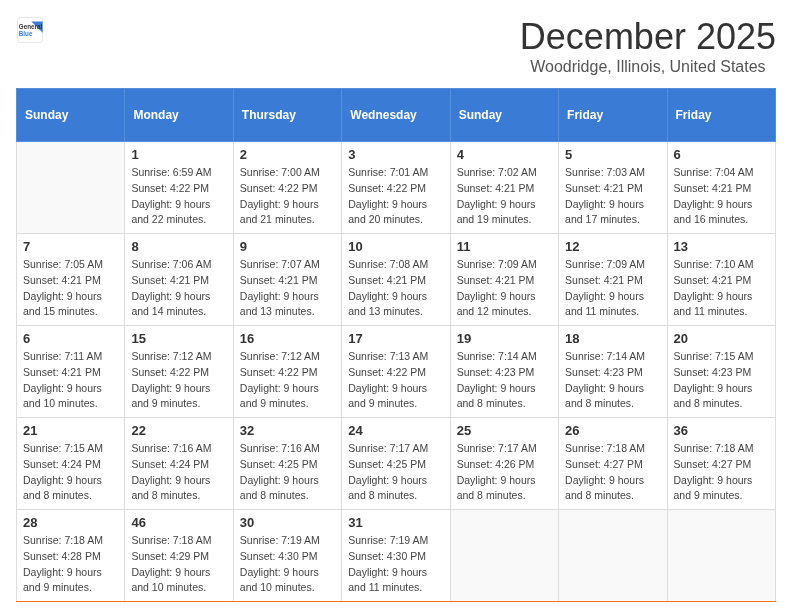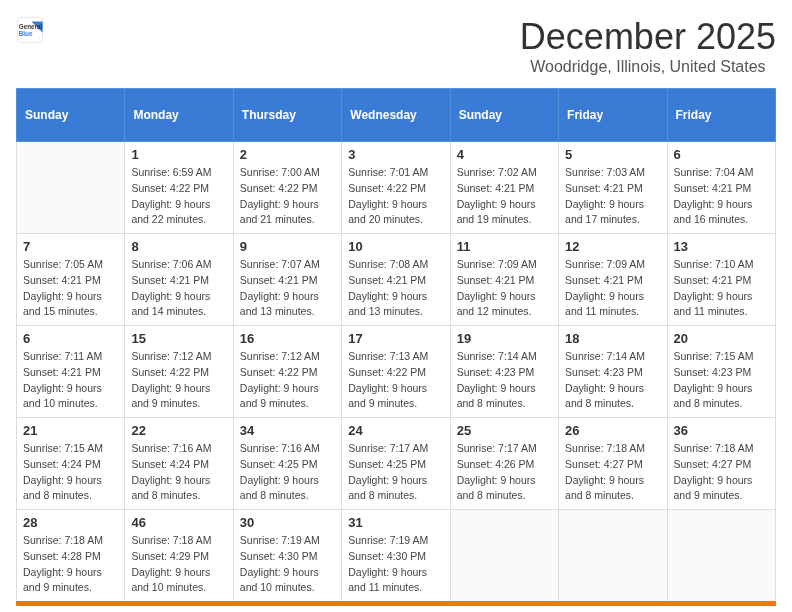--- a/index.html
+++ b/index.html
@@ -70,21 +70,21 @@
       color: #333;
       display: block;
       margin-bottom: 3px;
     }
     .day-info {
       line-height: 1.5;
       font-size: 10.5px;
       color: #444;
     }
     .calendar tr:last-child td {
-      border-bottom: 5px solid #f97316;
+      border-bottom: 1px solid #f97316;
     }
   </style>
 </head>
 <body>
 
 <div class="header-section">
   <div class="logo">
     <svg class="logo-icon" viewBox="0 0 40 40">
       <rect x="2" y="2" width="36" height="36" rx="4" fill="#fff" stroke="#ddd" stroke-width="1"></rect>
       <polygon points="22,8 38,8 38,24" fill="#3a7bd5"></polygon>
@@ -201,21 +201,21 @@
       <tr>
         <td>
           <span class="day-number">21</span>
           <div class="day-info">Sunrise: 7:15 AM<br>Sunset: 4:24 PM<br>Daylight: 9 hours and 8 minutes.</div>
         </td>
         <td>
           <span class="day-number">22</span>
           <div class="day-info">Sunrise: 7:16 AM<br>Sunset: 4:24 PM<br>Daylight: 9 hours and 8 minutes.</div>
         </td>
         <td>
-          <span class="day-number">34</span>
+          <span class="day-number">32</span>
           <div class="day-info">Sunrise: 7:16 AM<br>Sunset: 4:25 PM<br>Daylight: 9 hours and 8 minutes.</div>
         </td>
         <td>
           <span class="day-number">24</span>
           <div class="day-info">Sunrise: 7:17 AM<br>Sunset: 4:25 PM<br>Daylight: 9 hours and 8 minutes.</div>
         </td>
         <td>
           <span class="day-number">25</span>
           <div class="day-info">Sunrise: 7:17 AM<br>Sunset: 4:26 PM<br>Daylight: 9 hours and 8 minutes.</div>
         </td>

